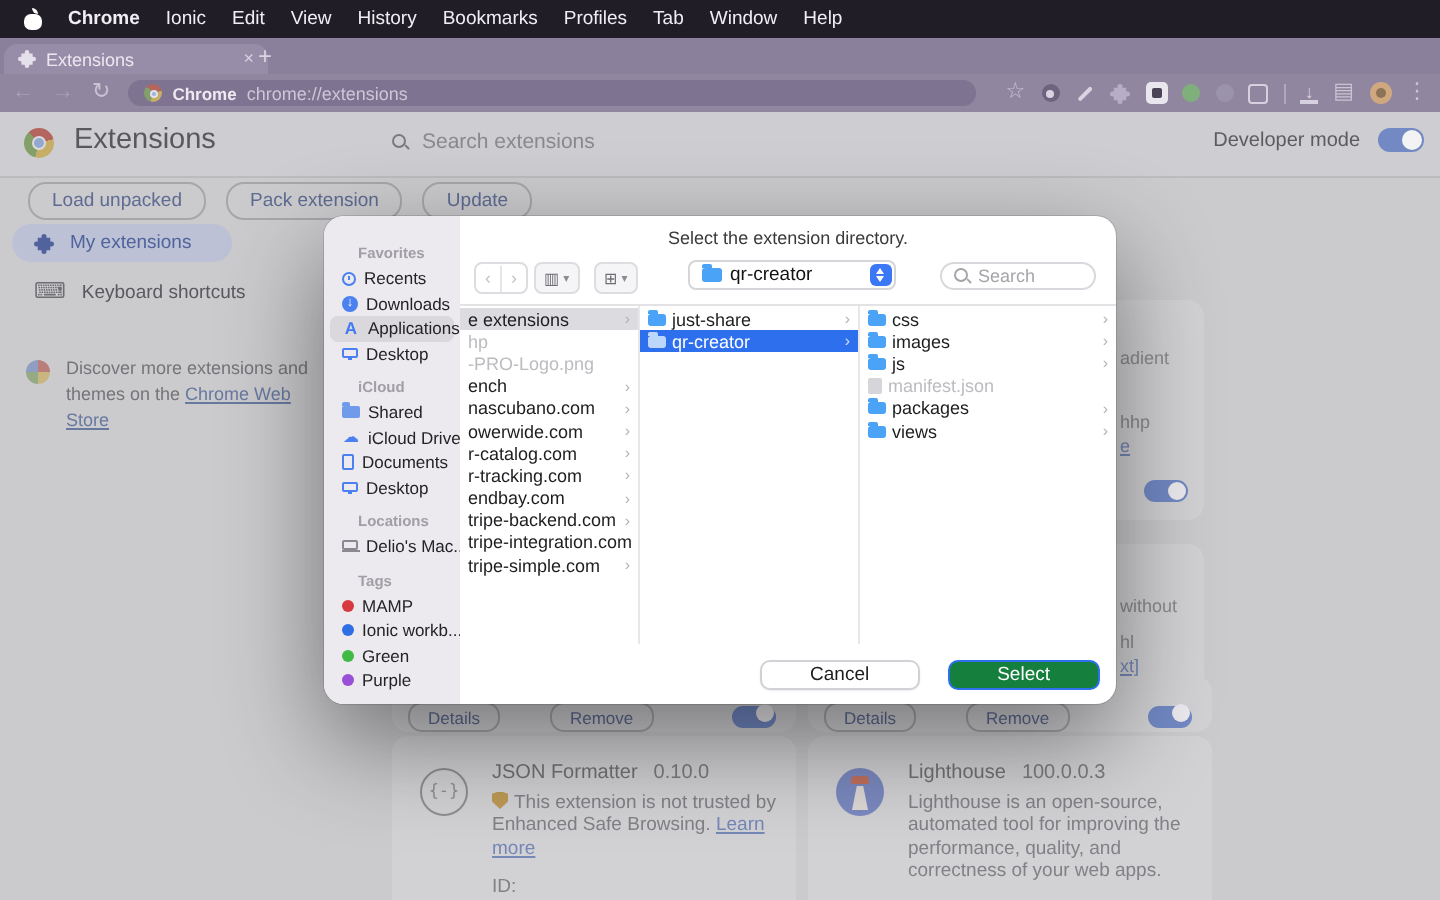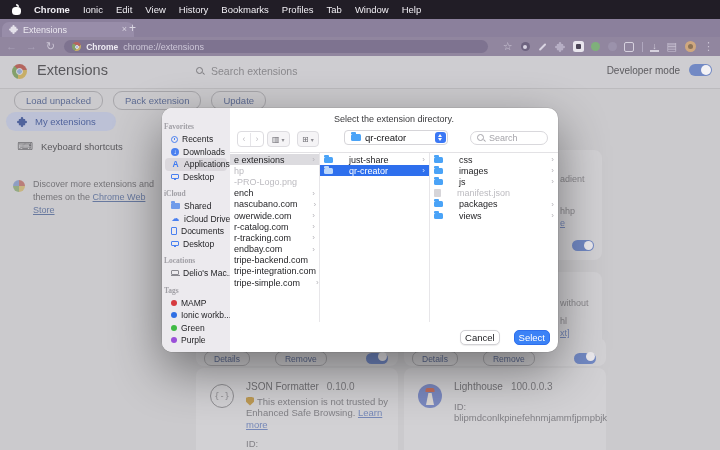--- a/index.html
+++ b/index.html
@@ -124,21 +124,21 @@
   .cwarn{margin:0;}
   .shield{display:inline-block;width:8px;height:9px;background:#bd9a55;clip-path:polygon(50% 0,100% 15%,100% 58%,50% 100%,0 58%,0 15%);
           vertical-align:-1px;margin-right:3px;}
   .cid{margin:8px 0 0 0;}
   .card a{color:#7688b8;text-decoration:underline;}
 
   
   .dialog{position:absolute;left:162px;top:108px;width:396px;height:244px;background:#fff;border-radius:10px;z-index:10;
           box-shadow:0 18px 50px rgba(0,0,0,.45),0 0 0 .5px rgba(0,0,0,.12);display:flex;font-size:9.5px;color:#242427;}
   .dside{width:68px;background:#eceaee;border-radius:10px 0 0 10px;padding-top:8px;box-sizing:border-box;overflow:hidden;}
-  .dsec{padding-left:2px;margin:6px 0 2px 0;font-size:7.5px;font-weight:700;color:#a09fa5;font-family:Liberation Serif, serif;}
+  .dsec{padding-left:17px;margin:6px 0 2px 0;font-size:7.5px;font-weight:700;color:#a09fa5;}
   .ditem{height:12.5px;display:flex;align-items:center;gap:4px;padding-left:9px;font-size:8.5px;color:#242427;white-space:nowrap;}
   .ditem.sel{background:#dbd8dd;border-radius:4px;margin:0 3px;padding-left:6px;}
   .sic{flex:0 0 auto;display:inline-flex;align-items:center;justify-content:center;width:9px;height:9px;color:#4a80f0;font-size:8px;line-height:1;}
   .sic.clock{border:1.1px solid #4a80f0;border-radius:50%;width:7px;height:7px;box-sizing:border-box;position:relative;}
   .sic.clock::after{content:"";position:absolute;left:2.2px;top:1px;width:1px;height:2.4px;background:#4a80f0;}
   .sic.dlc{width:8px;height:8px;border-radius:50%;background:#4a80f0;color:#fff;font-size:6.5px;}
   .sic.appA{font-weight:700;color:#3e7bf3;font-size:8.5px;}
   .sic.desk{width:8px;height:5.5px;border:1.1px solid #4a80f0;border-radius:1px;box-sizing:border-box;position:relative;margin-top:-1px;}
   .sic.desk::after{content:"";position:absolute;left:2px;right:2px;bottom:-2.2px;height:1.1px;background:#4a80f0;}
   .sfolder{width:9px;height:6px;background:#6f9bea;border-radius:1px;position:relative;flex:0 0 auto;}
@@ -164,33 +164,33 @@
   .folderdrop .flabel{font-size:9.5px;color:#131315;}
   .stp{margin-left:auto;width:11px;height:11px;background:#3b78f5;border-radius:3px;display:flex;flex-direction:column;align-items:center;justify-content:center;gap:1px;}
   .stp i{display:block;width:0;height:0;border-left:2.5px solid transparent;border-right:2.5px solid transparent;}
   .stp .up{border-bottom:3px solid #fff;}
   .stp .dn{border-top:3px solid #fff;}
   .dsearch{position:absolute;right:10px;top:1px;width:78px;height:14px;border:1px solid #d9d8dc;border-radius:7px;
            display:flex;align-items:center;gap:4px;padding:0 6px;box-sizing:border-box;color:#a5a4aa;font-size:9px;}
   .dcols{position:absolute;top:44px;left:0;right:0;bottom:30px;border-top:1px solid #e3e2e5;display:flex;overflow:hidden;}
   .dcol{box-sizing:border-box;border-right:1px solid #e7e6e9;padding-top:1px;}
   .c1{width:90px;} .c2{width:110px;} .c3{flex:1;border-right:none;}
-  .drow{height:11.2px;display:flex;align-items:center;gap:16px;padding:0 4px;font-size:9px;color:#1e1e21;white-space:nowrap;overflow:hidden;}
+  .drow{height:11.2px;display:flex;align-items:center;gap:3px;padding:0 4px;font-size:9px;color:#1e1e21;white-space:nowrap;overflow:hidden;}
   .drow .chv{margin-left:auto;color:#b3b2b7;font-size:8px;}
   .drow.gray{background:#dcdbdf;}
   .drow.dis{color:#bcbbc0;}
   .drow.bsel{background:#2e6fed;color:#fff;}
   .drow.bsel .chv{color:#cfe0ff;}
   .drow .bfolder{width:9px;height:6px;}
   .drow.bsel .bfolder{background:#bcd7fb;}
   .ficon{width:7px;height:8px;background:#d6d5d9;border-radius:1px;flex:0 0 auto;}
   .dfoot{position:absolute;bottom:7px;right:8px;display:flex;gap:14px;}
-  .dbtn{height:15px;border-radius:5px;display:flex;align-items:center;padding:0 4px;font-size:9.5px;box-sizing:border-box;}
+  .dbtn{height:15px;border-radius:5px;display:flex;align-items:center;padding:0 24px;font-size:9.5px;box-sizing:border-box;}
   .dbtn.cancel{background:#fff;border:1px solid #d2d1d5;color:#1c1c1f;box-shadow:0 .5px 1px rgba(0,0,0,.08);}
-  .dbtn.select{background:#3b82f6;border:1px solid #2e6fed;color:#fff;}
+  .dbtn.select{background:#15803d;border:1px solid #2e6fed;color:#fff;}
 </style>
 </head>
 <body>
 
 <div class="screen">
 
   <div class="menubar">
     <span class="apple"></span>
     <span class="mb-app">Chrome</span>
     <span>Ionic</span>
@@ -319,20 +319,21 @@
     </div>
   </div>
 
   <div class="card" style="left:404px;">
     <span class="cicon lh">
         <span class="cap"></span>
         <span class="tower"></span>
       </span>
     <div class="cbody">
       <p class="ctitle"><span>Lighthouse</span><span class="ver">100.0.0.3</span></p>
+      <p class="cwarn">Lighthouse is an open-source, automated tool for improving the performance, quality, and correctness of your web apps.</p>
       <p class="cid">ID: blipmdconlkpinefehnmjammfjpmpbjk</p>
     </div>
   </div>
 
   <div class="dialog">
     <div class="dside">
       <div class="dsec">Favorites</div>
       <div class="ditem">
           <span class="sic clock"></span>
           <span>Recents</span>

